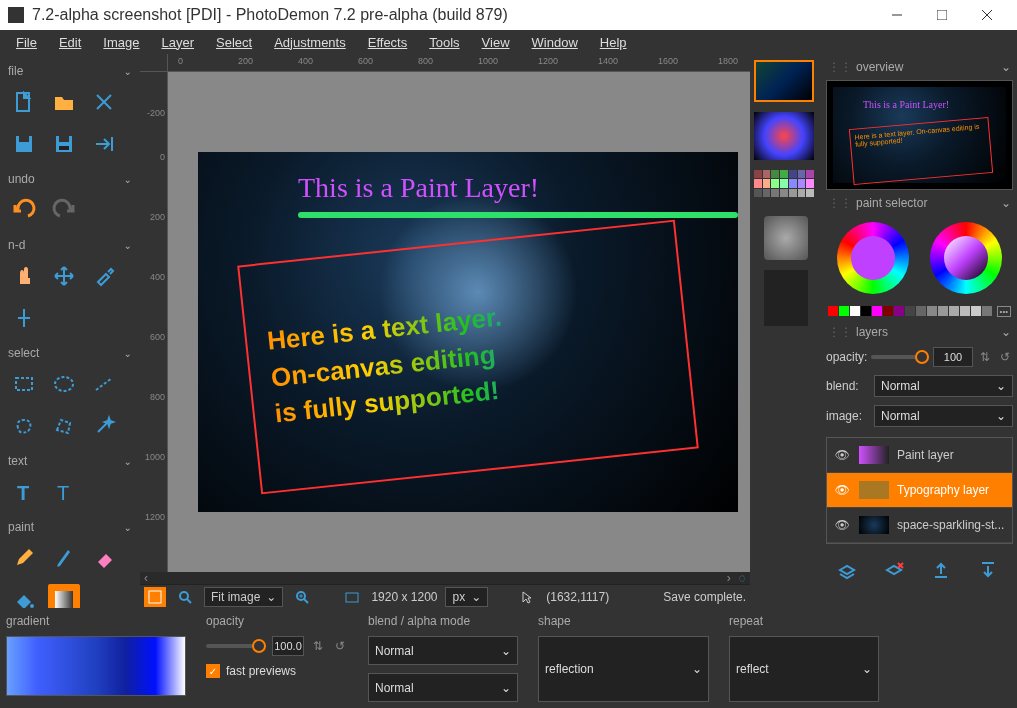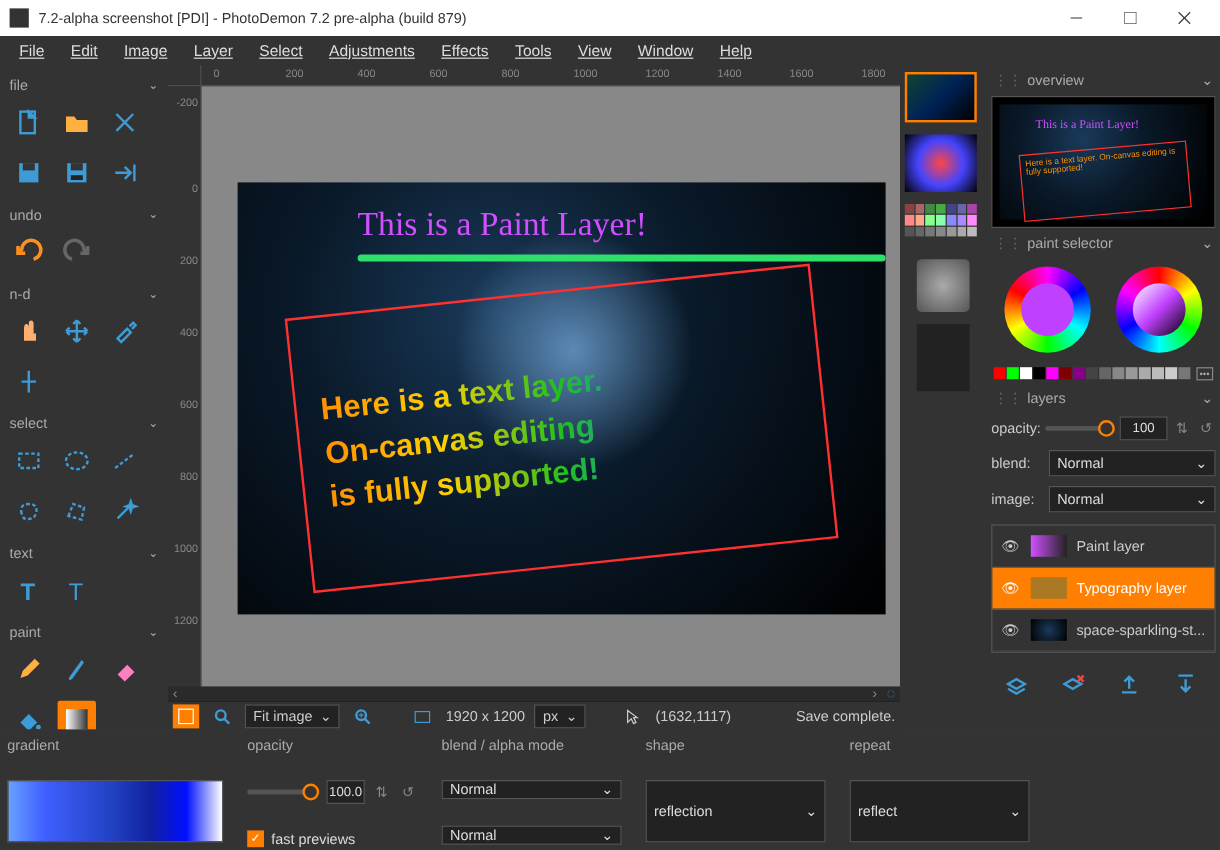--- a/index.html
+++ b/index.html
@@ -1,19 +1,19 @@
 <!DOCTYPE html>
 <html><head>
 <meta charset="utf-8">
 <style>
 * { margin: 0; padding: 0; box-sizing: border-box; font-family: "Segoe UI", Tahoma, sans-serif; }
 body { background: #3a3a3a; color: #ccc; font-size: 12px; width: 1017px; height: 708px; overflow: hidden; display: flex; flex-direction: column; }
 .titlebar { height: 30px; background: #fff; color: #333; display: flex; align-items: center; padding: 0 8px; }
 .titlebar .icon { width: 16px; height: 16px; background: #333; margin-right: 8px; }
-.titlebar .title { flex: 1; font-size: 12px; }
+.titlebar .title { flex: 1; font-size: 16px; }
 .titlebar .winbtn { width: 45px; height: 28px; display: flex; align-items: center; justify-content: center; }
 .titlebar .winbtn svg { stroke: #333; }
 .menubar { height: 24px; background: #333; display: flex; align-items: center; padding: 0 6px; gap: 2px; }
 .menubar .menu-item { padding: 2px 10px; color: #ddd; font-size: 13px; }
 .menubar .menu-item u { text-decoration: underline; }
 .main { flex: 1; display: flex; overflow: hidden; }
 .toolbox { width: 140px; background: #333; display: flex; flex-direction: column; padding: 4px 6px; gap: 2px; }
 .tool-section-header { display: flex; justify-content: space-between; align-items: center; color: #aaa; font-size: 12px; padding: 2px 2px; margin-top: 4px; }
 .tool-section-header .chev { font-size: 10px; }
 .tool-row { display: flex; gap: 8px; padding: 4px 2px; }
@@ -70,21 +70,21 @@
 .layer-item { display: flex; align-items: center; gap: 8px; padding: 8px 6px; border-bottom: 1px solid #444; }
 .layer-item.selected { background: #ff7f00; color: #fff; }
 .layer-item .eye { width: 18px; text-align: center; }
 .layer-item .lthumb { width: 30px; height: 18px; background: #222; }
 .layer-item .lname { font-size: 12px; }
 .layer-btns { display: flex; justify-content: space-around; padding: 8px 0; }
 .statusbar { height: 24px; background: #333; display: flex; align-items: center; gap: 8px; padding: 0 4px; border-top: 1px solid #222; font-size: 12px; color: #ccc; }
 .sb-btn { width: 22px; height: 20px; display: flex; align-items: center; justify-content: center; }
 .sb-select { height: 20px; background: #222; border: 1px solid #555; display: flex; align-items: center; padding: 0 6px; gap: 6px; }
 .bottom-panel { height: 100px; background: #333; display: flex; padding: 6px; gap: 20px; }
-.bp-col { display: flex; flex-direction: column; gap: 22px; }
+.bp-col { display: flex; flex-direction: column; gap: 8px; }
 .bp-label { font-size: 12px; color: #aaa; }
 .grad-preview { width: 180px; height: 60px; background: linear-gradient(90deg,#68a0ff,#4060ff,#3050e0,#2040c0,#1020a0,#0010ff,#fff); border: 1px solid #555; }
 .op-row { display: flex; align-items: center; gap: 6px; }
 .op-slider { width: 60px; height: 4px; background: #555; position: relative; border-radius: 2px; }
 .op-slider .knob { position: absolute; right: 0; top: -5px; width: 14px; height: 14px; border-radius: 50%; background: #333; border: 2px solid #ff7f00; }
 .chk { display: flex; align-items: center; gap: 6px; font-size: 12px; color: #ddd; }
 .chkbox { width: 14px; height: 14px; background: #ff7f00; color: #fff; display: flex; align-items: center; justify-content: center; font-size: 10px; }
 .scrollbar-h { height: 12px; background: #2a2a2a; display: flex; align-items: center; }
 .scrollbar-h .thumb-bar { flex: 1; height: 8px; margin: 0 14px; }
 </style>
@@ -332,21 +332,21 @@
           <span class="tick" style="left:250px">800</span>
           <span class="tick" style="left:310px">1000</span>
           <span class="tick" style="left:370px">1200</span>
           <span class="tick" style="left:430px">1400</span>
           <span class="tick" style="left:490px">1600</span>
           <span class="tick" style="left:550px">1800</span>
         </div>
       </div>
       <div class="canvas-inner">
         <div class="ruler-v">
-          <span class="tick" style="top:8px">-200</span>
+          <span class="tick" style="top:36px">-200</span>
           <span class="tick" style="top:80px">0</span>
           <span class="tick" style="top:140px">200</span>
           <span class="tick" style="top:200px">400</span>
           <span class="tick" style="top:260px">600</span>
           <span class="tick" style="top:320px">800</span>
           <span class="tick" style="top:380px">1000</span>
           <span class="tick" style="top:440px">1200</span>
 
         </div>
         <div class="viewport">
@@ -588,21 +588,21 @@
     <div class="bp-label">blend / alpha mode</div>
     <div class="selectbox">
         <span>Normal</span>
         <span>⌄</span>
       </div>
     <div class="selectbox">
         <span>Normal</span>
         <span>⌄</span>
       </div>
   </div>
-  <div class="bp-col" style="width:150px">
+  <div class="bp-col" style="width:171px">
     <div class="bp-label">shape</div>
     <div class="selectbox">
         <span>reflection</span>
         <span>⌄</span>
       </div>
   </div>
   <div class="bp-col" style="width:150px">
     <div class="bp-label">repeat</div>
     <div class="selectbox">
         <span>reflect</span>

